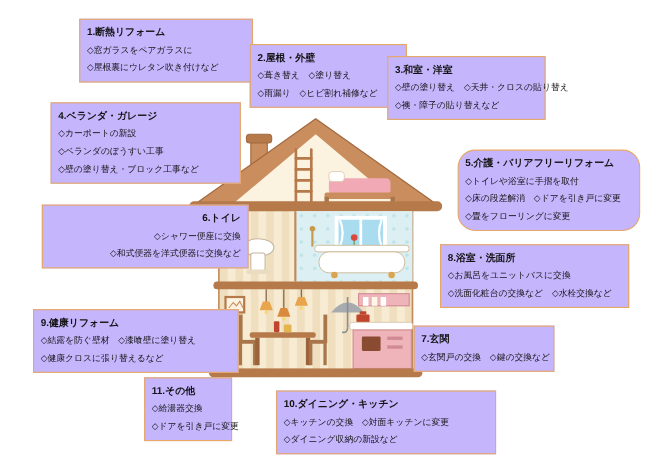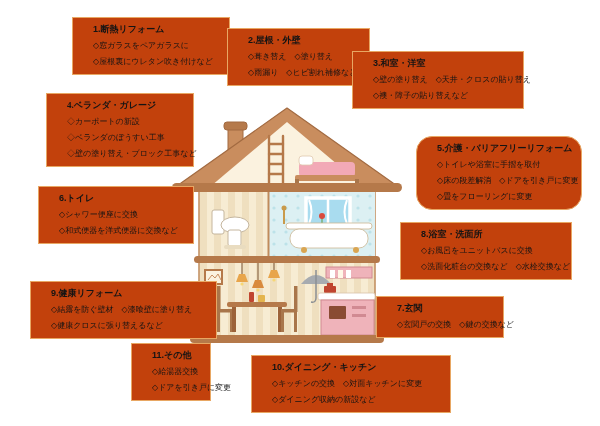--- a/index.html
+++ b/index.html
@@ -7,35 +7,35 @@
   body { font-family:"Liberation Sans","DejaVu Sans",sans-serif; }
   .canvas {
     position:relative; width:600px; height:426px;
     background:#ffffff; overflow:hidden;
   }
   .house {
     position:absolute; left:172px; top:106px; width:230px; height:240px;
   }
   .box {
     position:absolute;
-    background:#c2410c;
+    background:#c4b5fd;
     border:1px solid #E8A763;
-    padding:6px 6px 7px 20px;
+    padding:6px 6px 7px 6px;
     color:#141414;
     z-index:5;
   }
   .box-title { font-size:9px; font-weight:bold; line-height:11px; white-space:nowrap; }
   .box-item  { font-size:8px; line-height:10px; margin-top:6px; white-space:nowrap; }
 
   .box-1  { left:72px;  top:17px;  width:158px; }
-  .box-2  { left:227px; top:28px;  width:143px; }
-  .box-3  { left:352px; top:51px;  width:172px; }
-  .box-4  { left:46px;  top:93px;  width:148px;font-family:Liberation Serif, serif; }
+  .box-2  { left:227px; top:40px;  width:143px; }
+  .box-3  { left:352px; top:51px;  width:144px; }
+  .box-4  { left:46px;  top:93px;  width:173px; }
   .box-5  { left:416px; top:136px; width:166px;border-radius:16px; }
-  .box-6  { left:38px;  top:186px; width:156px; }
+  .box-6  { left:38px;  top:186px; width:188px;text-align:right; }
   .box-7  { left:376px; top:296px; width:128px; }
   .box-8  { left:400px; top:222px; width:172px; }
   .box-9  { left:30px;  top:281px; width:187px; }
   .box-10 { left:251px; top:355px; width:200px; }
   .box-11 { left:131px; top:343px; width:80px;  }
 </style>
 </head>
 <body>
 
 <div class="canvas">

